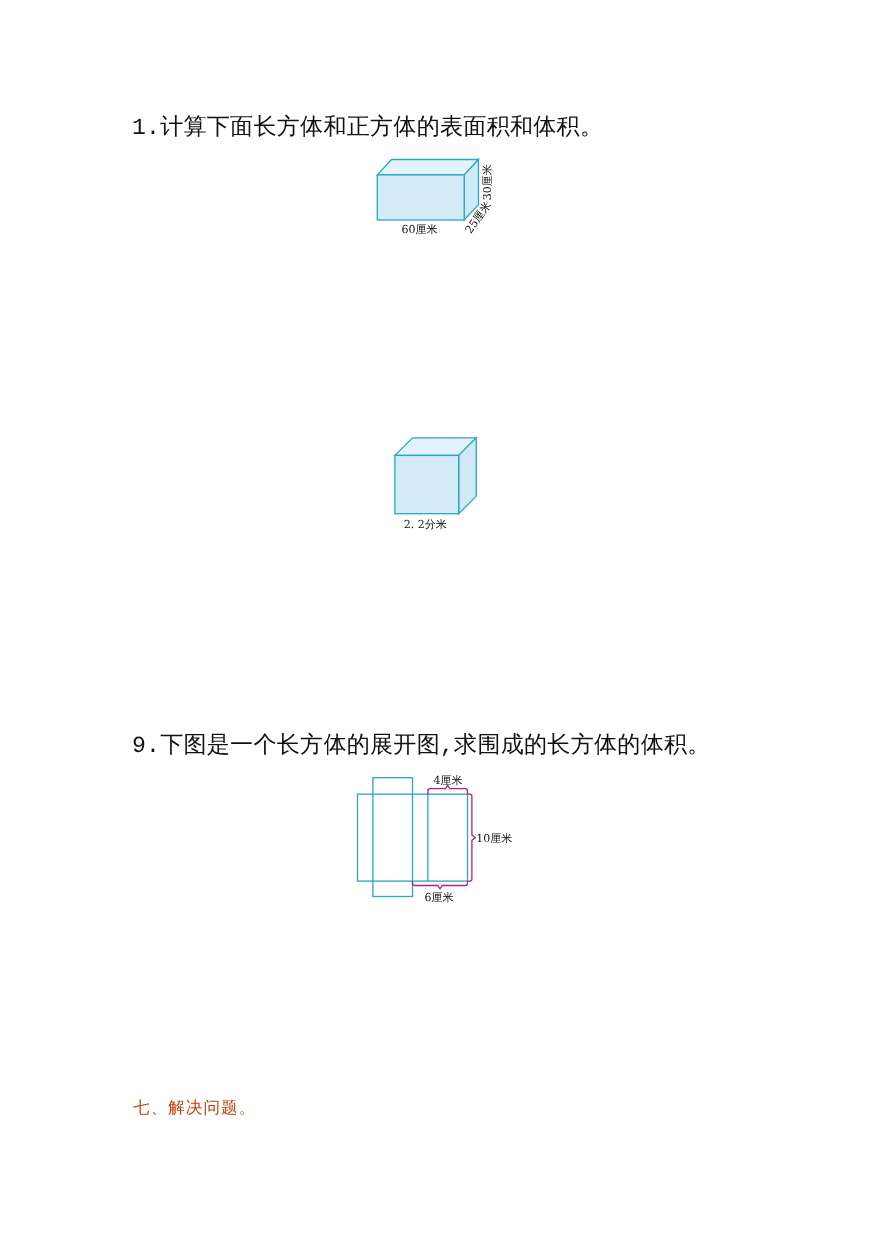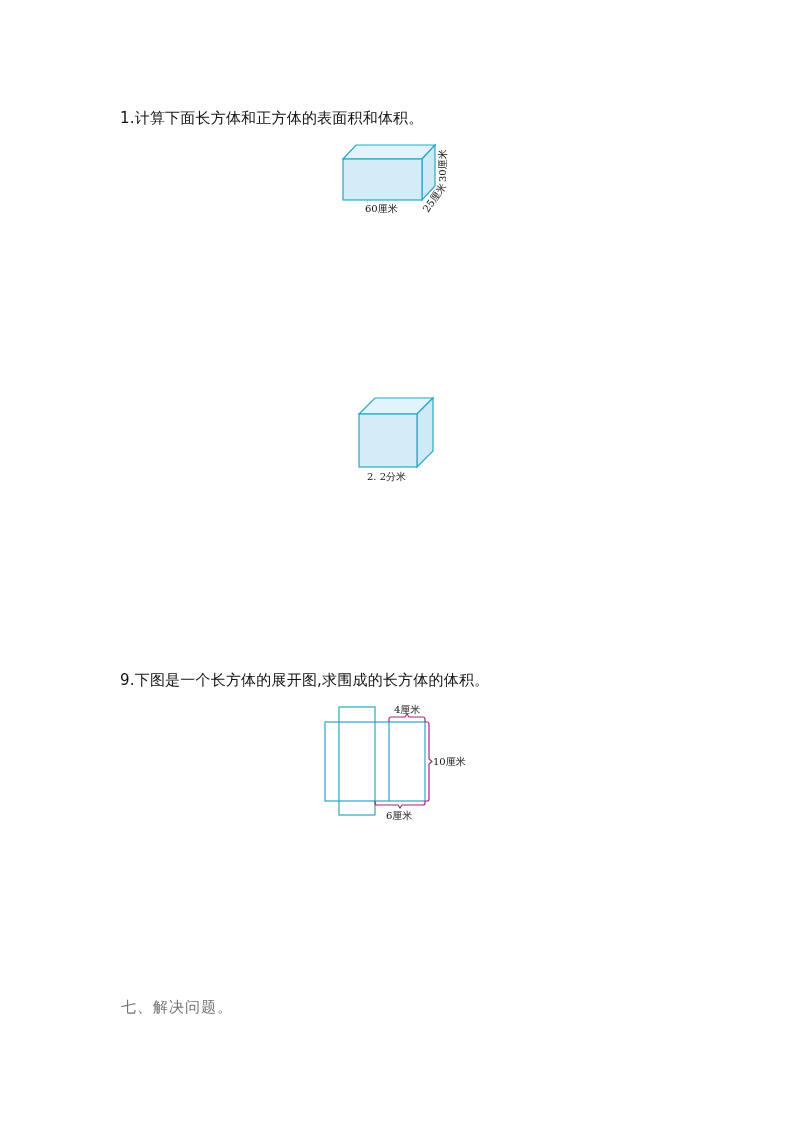--- a/index.html
+++ b/index.html
@@ -1,20 +1,20 @@
 <!DOCTYPE html>
 <html><head>
 <meta charset="utf-8">
 <style>
   html, body { margin: 0; padding: 0; background: #ffffff; }
   body { width: 793px; height: 1122px; position: relative; overflow: hidden;
          font-family: "DejaVu Sans", "Liberation Sans", sans-serif; color: #111; }
-  .q-title { position: absolute; left: 120px; font-size: 15px; line-height: 20px; white-space: nowrap; letter-spacing: 0.2px; }
+  .q-title { position: absolute; left: 120px; font-size: 21px; line-height: 20px; white-space: nowrap; letter-spacing: 0.2px; font-family: Liberation Mono, monospace; }
   .section-title { position: absolute; left: 121px; top: 997px; font-size: 15px; line-height: 20px;
-                   color: #737373; font-family: "DejaVu Serif", "Liberation Serif", serif; letter-spacing: 1px; }
+                   color: #c2410c; font-family: "DejaVu Serif", "Liberation Serif", serif; letter-spacing: 1px; }
   svg { position: absolute; overflow: visible; }
   .lbl { font-family: "DejaVu Serif", "Liberation Serif", serif; font-size: 10px; fill: #111; }
 </style>
 </head>
 <body>
 
 <div class="q-title" style="top:108px;">1.计算下面长方体和正方体的表面积和体积。</div>
 
 <svg style="left:330px;top:135px;" width="130" height="85" viewBox="330 135 130 85">
   <polygon points="343,159 356,145 435,145 422,159" fill="#e3f3fb" stroke="#2aa7c4" stroke-width="1.2"></polygon>

